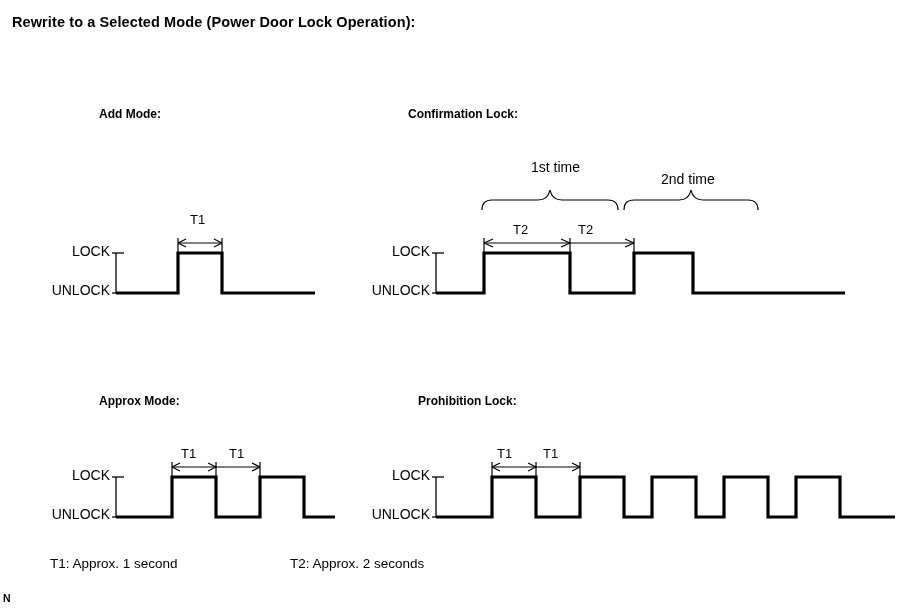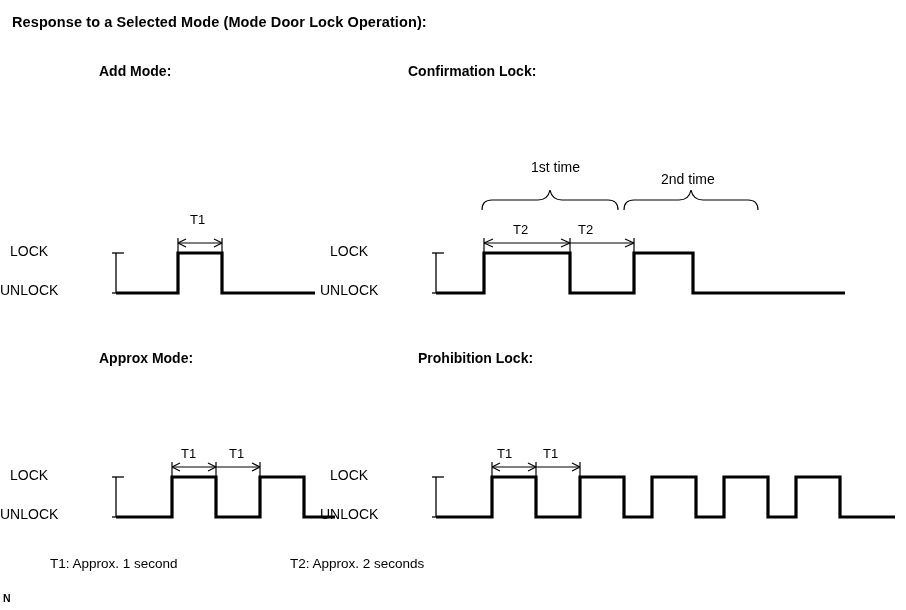--- a/index.html
+++ b/index.html
@@ -19,27 +19,29 @@
 
   #page-title {
     left: 12px;
     top: 14px;
     font-size: 14.5px;
     font-weight: bold;
     letter-spacing: 0.1px;
   }
 
   .mode-heading {
-    font-size: 14px;
+    font-size: 12px;
     font-weight: bold;
+    margin-top: 44px;
   }
 
   .axis-label {
     font-size: 14px;
     font-weight: normal;
+    text-align: right;
     white-space: nowrap;
   }
 
   .tick-label {
     font-size: 13px;
   }
 
   .bracket-label {
     font-size: 14px;
     white-space: nowrap;
@@ -59,21 +61,21 @@
 
   svg { display: block; }
   .wave { fill: none; stroke: #000000; stroke-width: 3.2; stroke-linejoin: miter; stroke-linecap: butt; }
   .axisline { fill: none; stroke: #000000; stroke-width: 1.3; }
   .dimline { fill: none; stroke: #000000; stroke-width: 1.2; }
   .bracketline { fill: none; stroke: #000000; stroke-width: 1.2; }
 </style>
 </head>
 <body>
 
-<div class="abs" id="page-title">Response to a Selected Mode (Mode Door Lock Operation):</div>
+<div class="abs" id="page-title">Rewrite to a Selected Mode (Power Door Lock Operation):</div>
 
 <div class="abs mode-heading" style="left:99px; top:63px;">Add Mode:</div>
 
 <div class="abs axis-label" style="left:10px; top:243px; width:100px;">LOCK</div>
 <div class="abs axis-label" style="left:0px; top:282px; width:110px;">UNLOCK</div>
 
 <div class="abs tick-label" style="left:190px; top:212px;">T1</div>
 
 <div class="abs" style="left:110px; top:230px;">
   <svg width="210" height="85" viewBox="0 0 210 85" aria-hidden="true">

